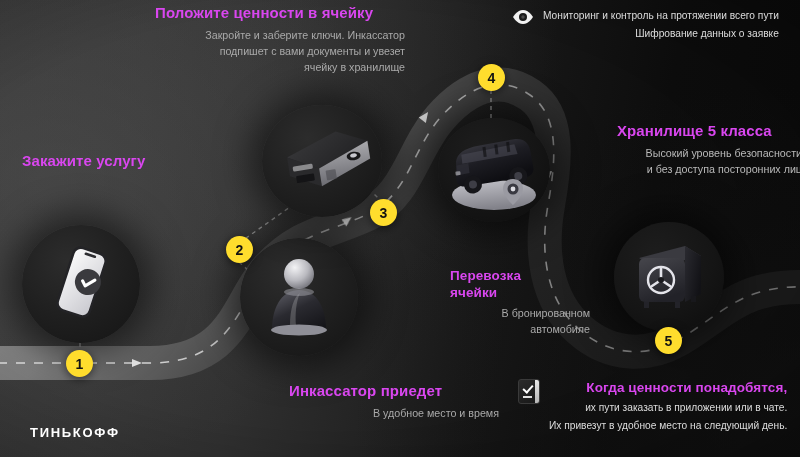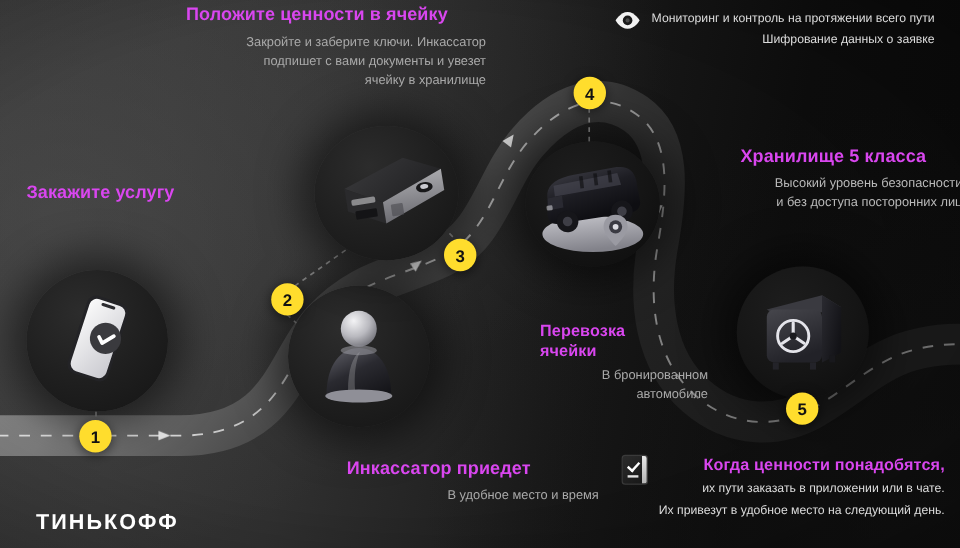--- a/index.html
+++ b/index.html
@@ -74,21 +74,21 @@
   .t-sub.bright{ color:#b9b9b9; }
   .note{
     position:absolute; z-index:12;
     display:flex; align-items:flex-start; gap:9px;text-align:right;
   }
   .note-lines{ color:#dcdcdc; font-size:10.2px; line-height:1.72; }
   
   .logo{
     position:absolute; z-index:13;
     color:#fff; font-weight:bold;
-    font-size:18px; letter-spacing:1.7px;
+    font-size:13px; letter-spacing:1.7px;
   }
   
   .chk-card{
     position:relative; width:22px; height:25px; flex:0 0 auto;
     border-radius:3px;
     background:linear-gradient(145deg,#2b2b2b,#171717);
     border:1px solid #3a3a3a;
     overflow:hidden;
   }
   .chk-card .spine{

